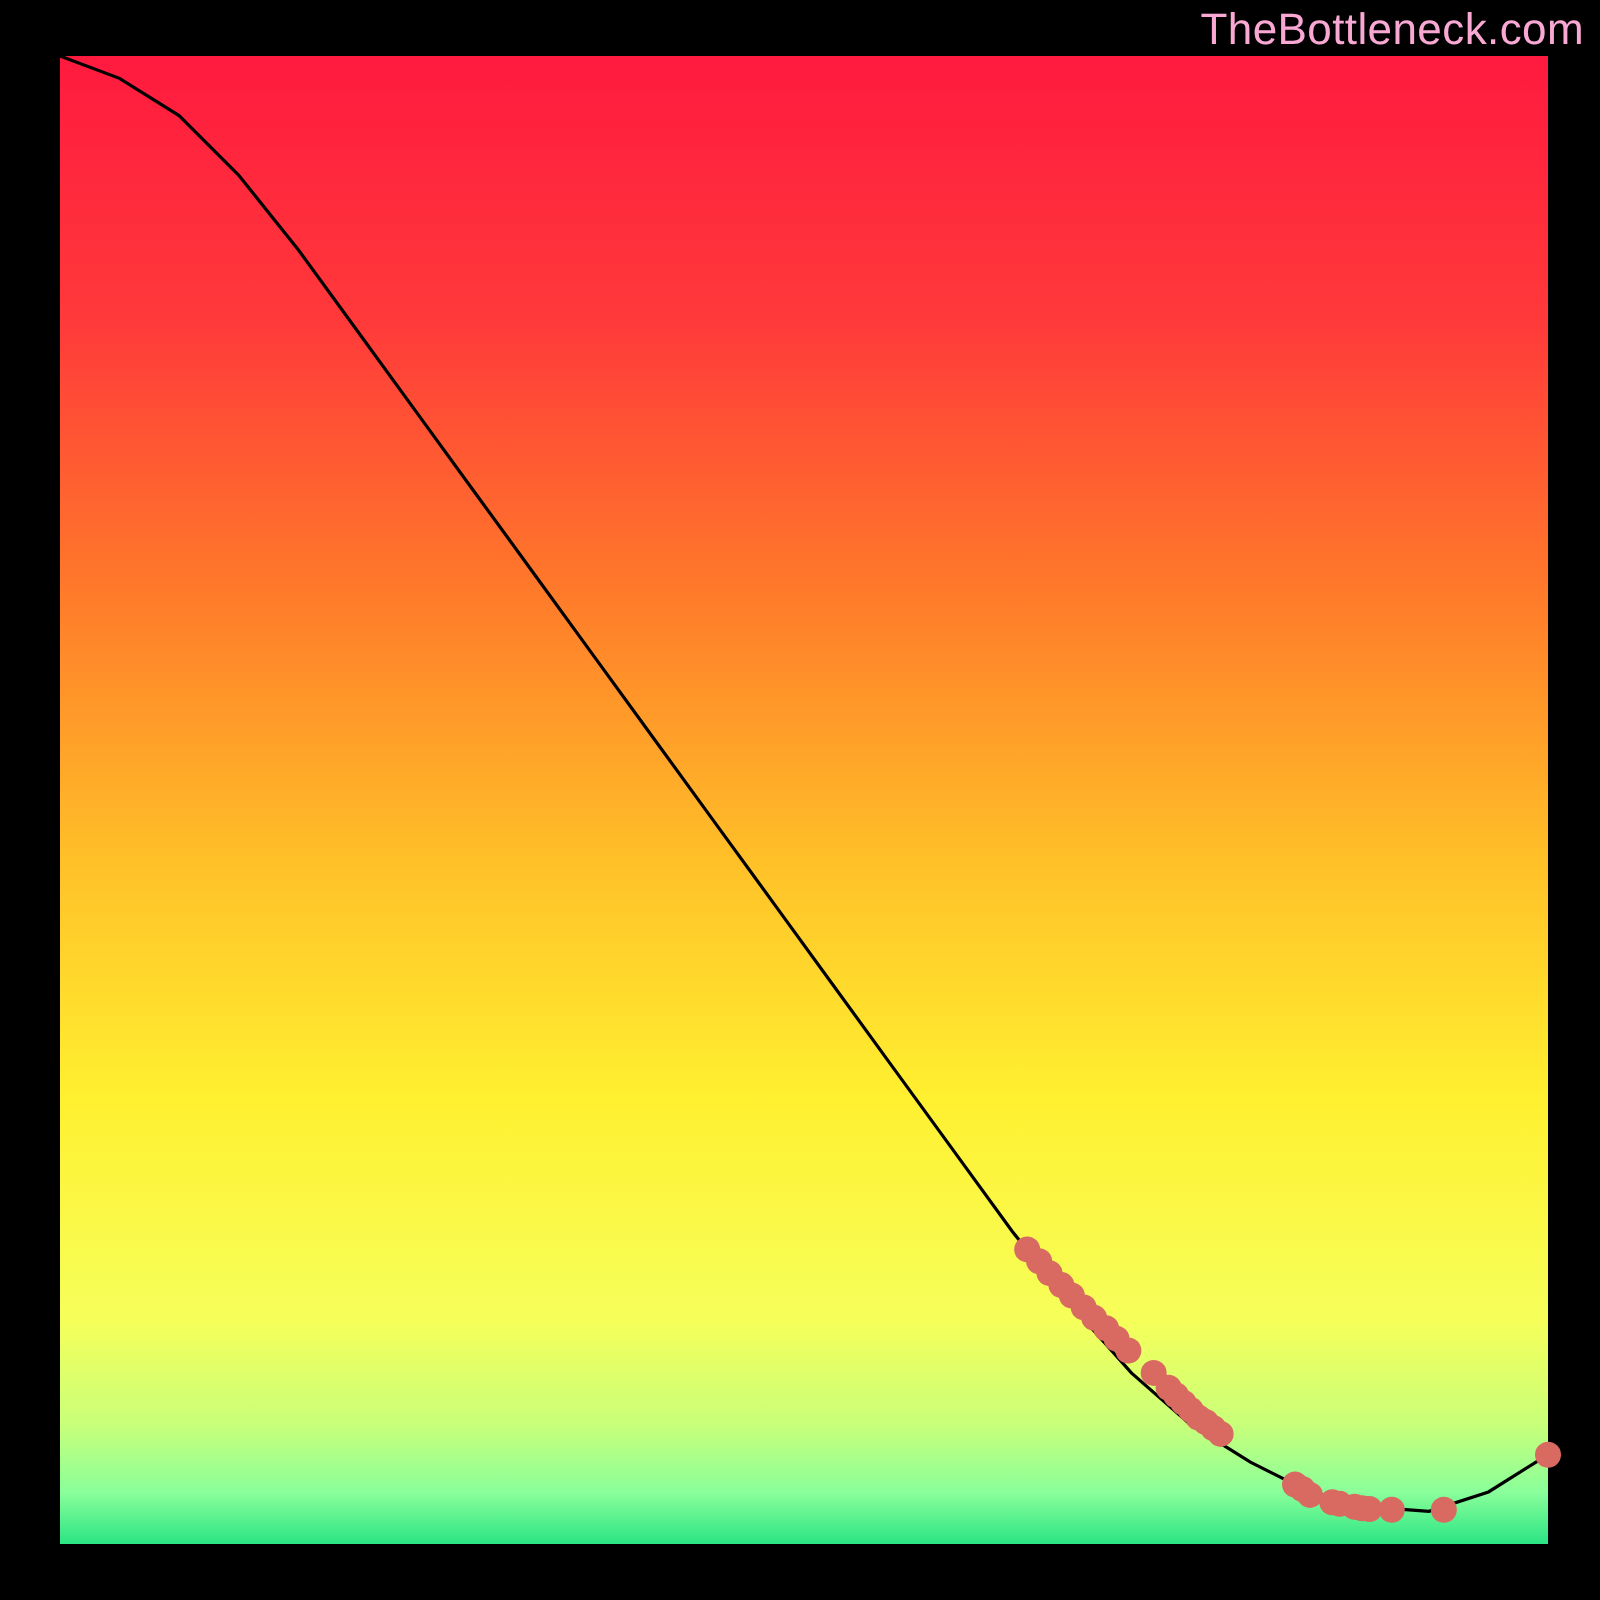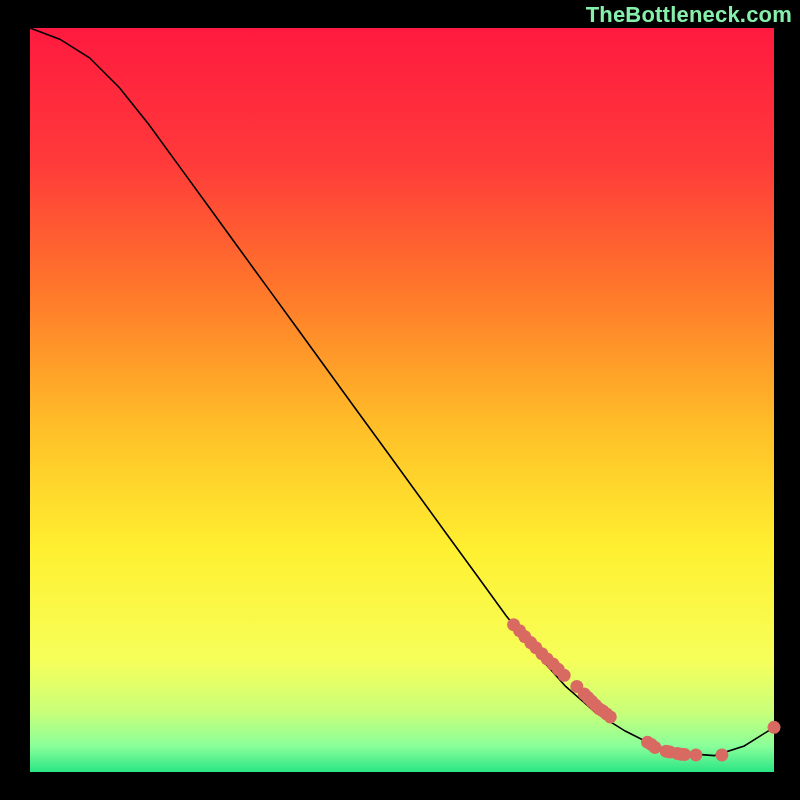--- a/index.html
+++ b/index.html
@@ -14,22 +14,22 @@
     position: relative;
     width: 800px;
     height: 800px;
   }
   .watermark {
     position: absolute;
     top: 2px;
     right: 8px;
     font-family: Arial, Helvetica, sans-serif;
     font-size: 22px;
-    font-weight: 700;
-    color: #86efac;
+    font-weight: 400;
+    color: #f9a8d4;
     letter-spacing: 0.2px;
   }
   svg { display: block; }
 </style>
 </head>
 <body>
 
 <div class="stage">
   <div class="watermark">TheBottleneck.com</div>
 

